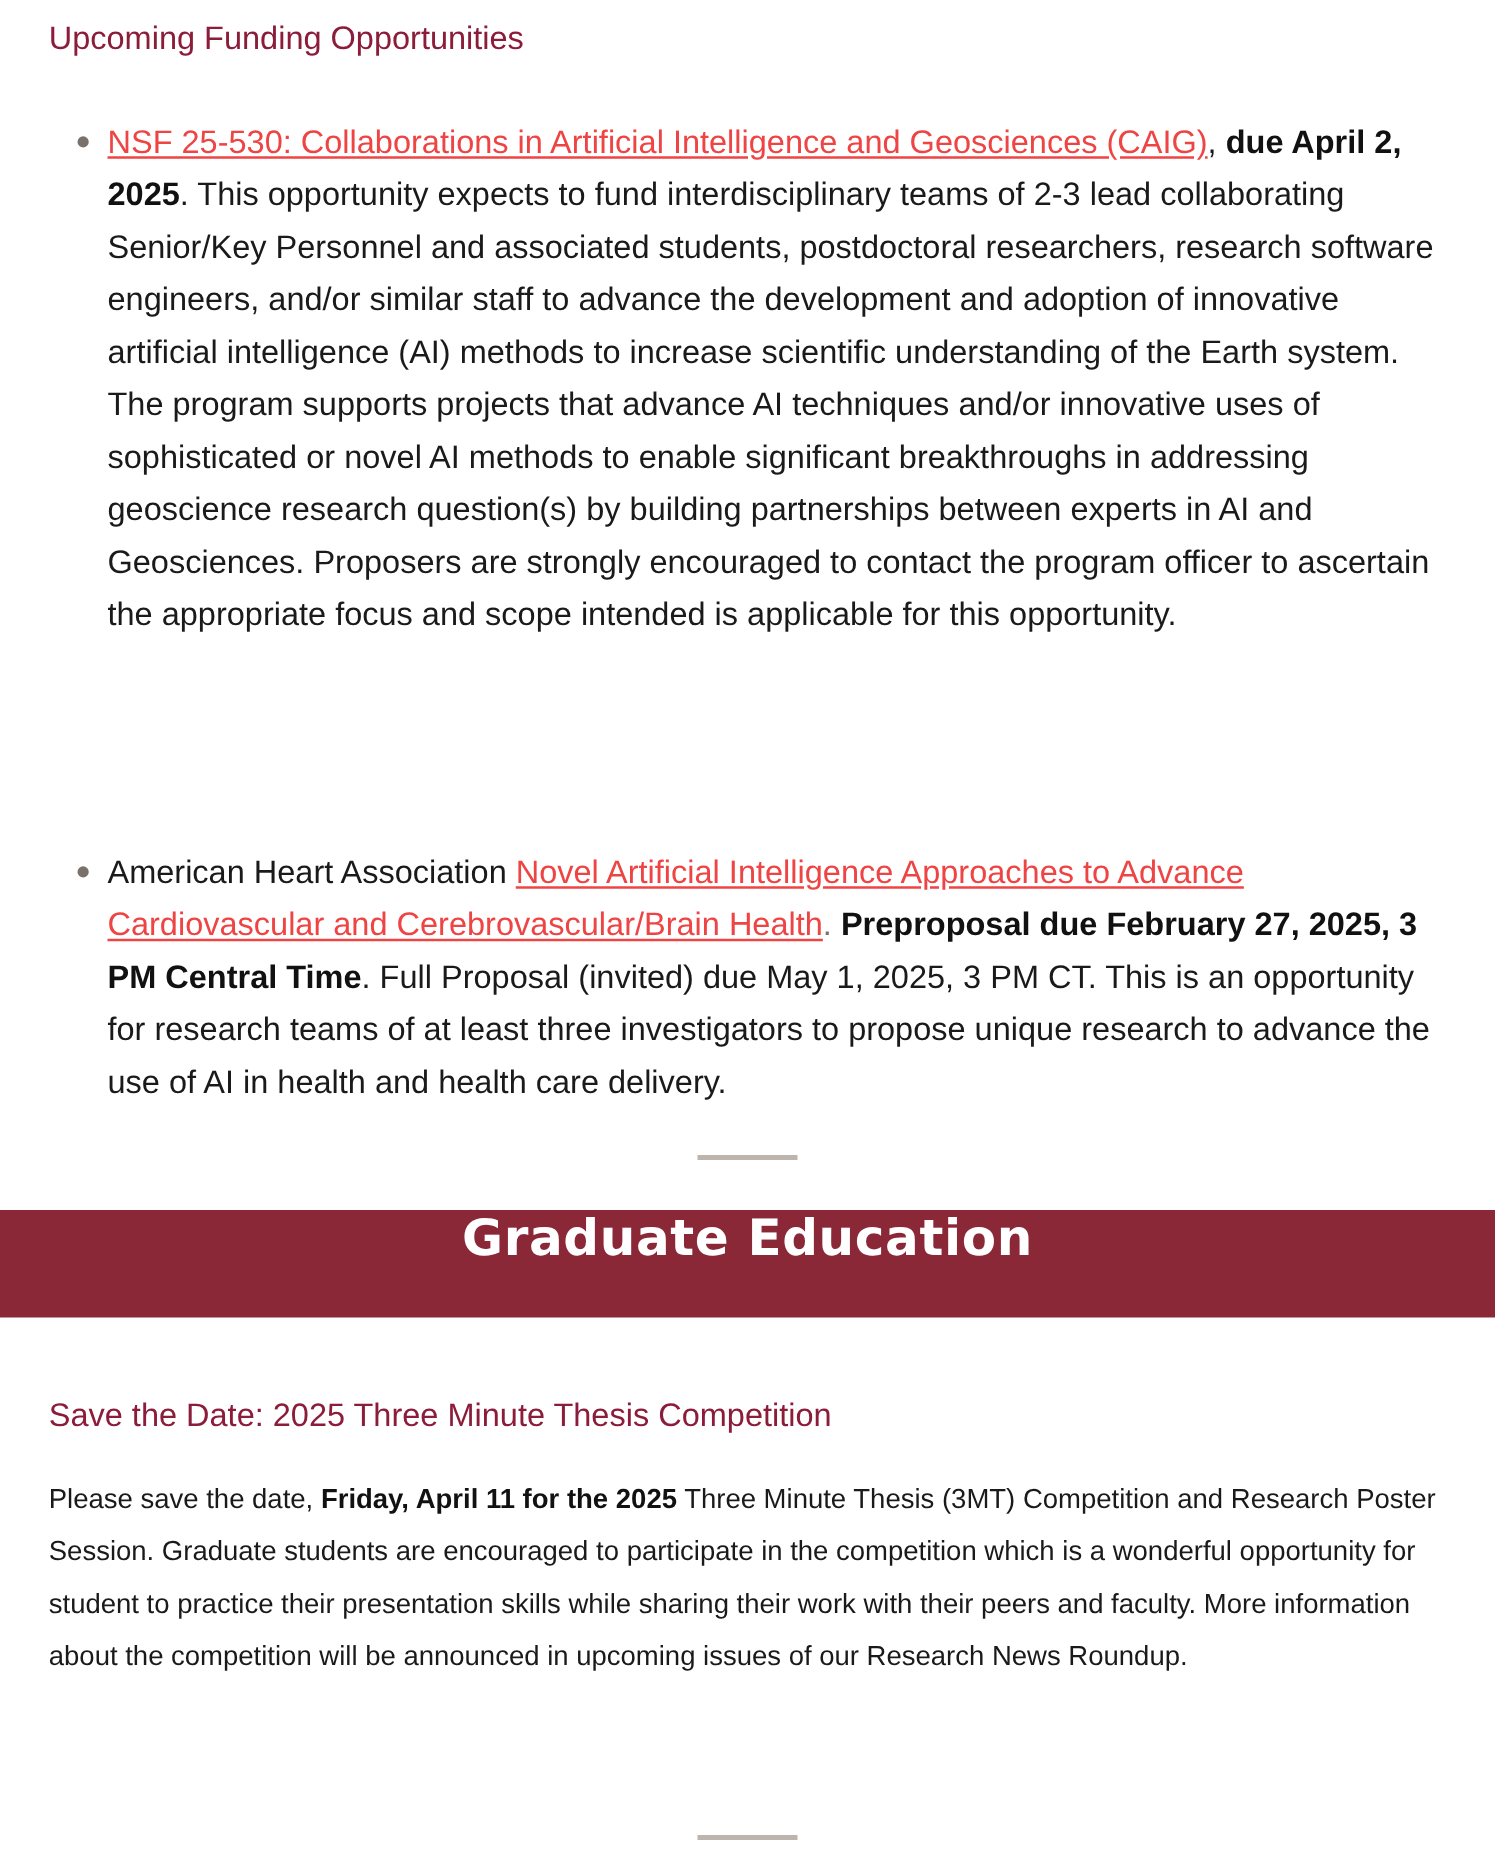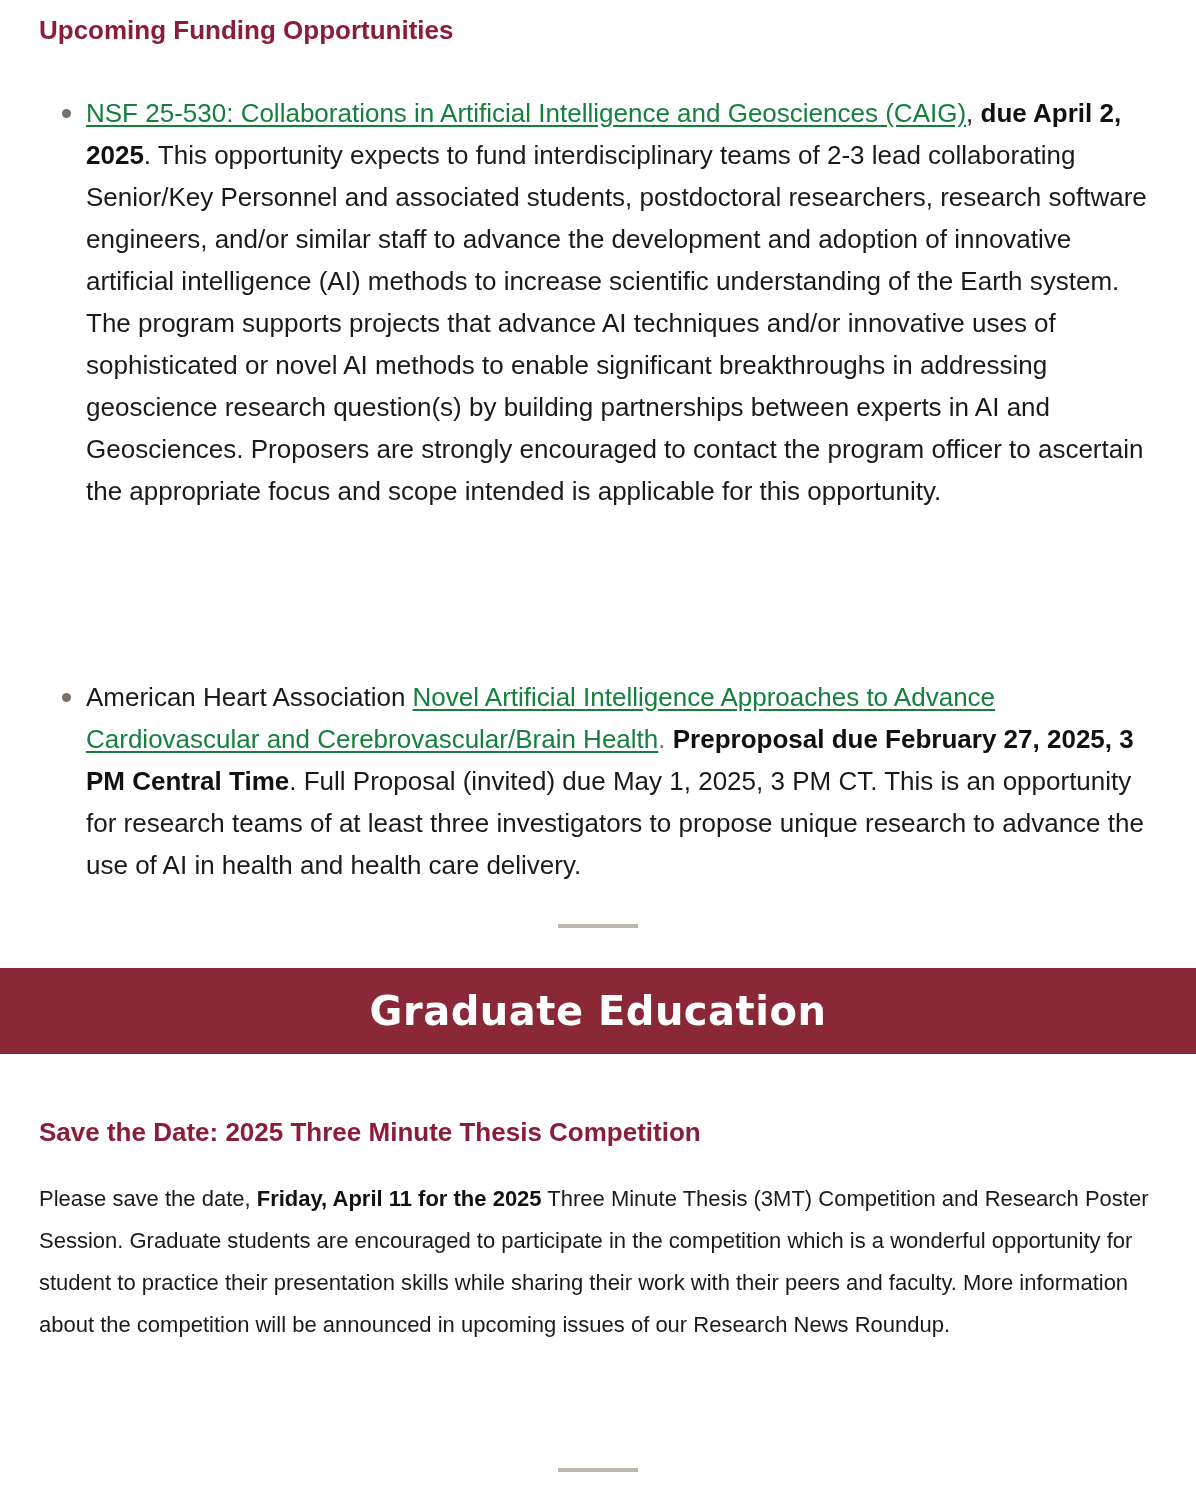--- a/index.html
+++ b/index.html
@@ -1,42 +1,42 @@
 <!DOCTYPE html>
 <html><head>
   <meta charset="utf-8">
   <style>
     * { box-sizing: border-box; margin: 0; padding: 0; }
     html, body { width: 1196px; height: 1500px; background: #ffffff; overflow: hidden; }
     body { font-family: "Liberation Sans", sans-serif; color: #1a1a1a; position: relative; }
     .heading {
       position: absolute; left: 39px;
-      font-weight: bold; color: #8c1d3a; font-size: 26px; line-height: 32px;
+      font-weight: normal; color: #8c1d3a; font-size: 26px; line-height: 32px;
     }
     #h-funding { top: 14px; }
     ul.opps { list-style: none; position: absolute; left: 0; width: 1196px; }
     .opp {
       position: absolute; left: 86px; width: 1070px;
       font-size: 26px; line-height: 42px; color: #1a1a1a;
     }
     .opp .bullet {
       position: absolute; left: -24px; top: 17px;
       width: 9px; height: 9px; border-radius: 50%; background: #7a716a;
     }
     #opp-1 { top: 92px; }
     #opp-2 { top: 676px; }
-    a.link { color: #15803d; text-decoration: underline; text-underline-offset: 3px; }
+    a.link { color: #ef4444; text-decoration: underline; text-underline-offset: 3px; }
     b { font-weight: bold; color: #111; }
     .grey-dot { color: #7a716a; }
     .divider { position: absolute; left: 558px; width: 80px; height: 4px; background: #bdb5ad; }
     #divider-1 { top: 924px; }
     #divider-2 { top: 1468px; }
     .banner {
       position: absolute; left: 0; top: 968px; width: 1196px; height: 86px;
-      background: #8b2838; display: flex; align-items: center; justify-content: center;
+      background: #8b2838; display: flex; justify-content: center;
     }
     .banner-title {
       color: #ffffff; font-family: "DejaVu Sans", sans-serif; font-weight: bold;
       font-size: 40px; letter-spacing: 0.5px;
     }
     #h-3mt { top: 1116px; }
     .para {
       position: absolute; left: 39px; top: 1178px; width: 1120px;
       font-size: 22px; line-height: 42px; color: #1a1a1a;
     }

